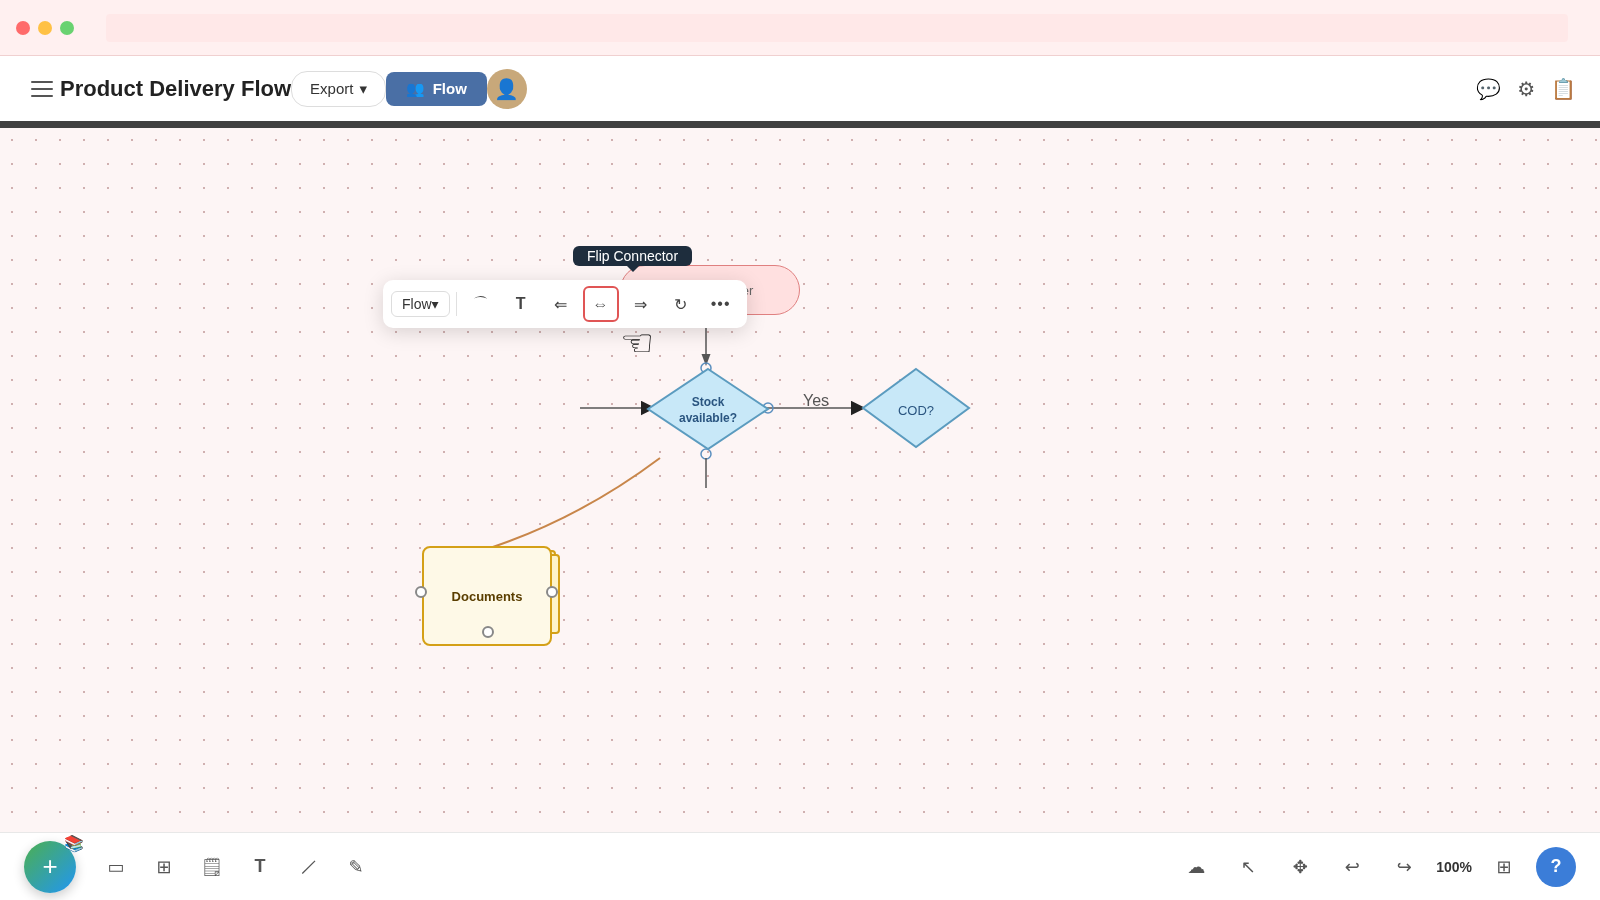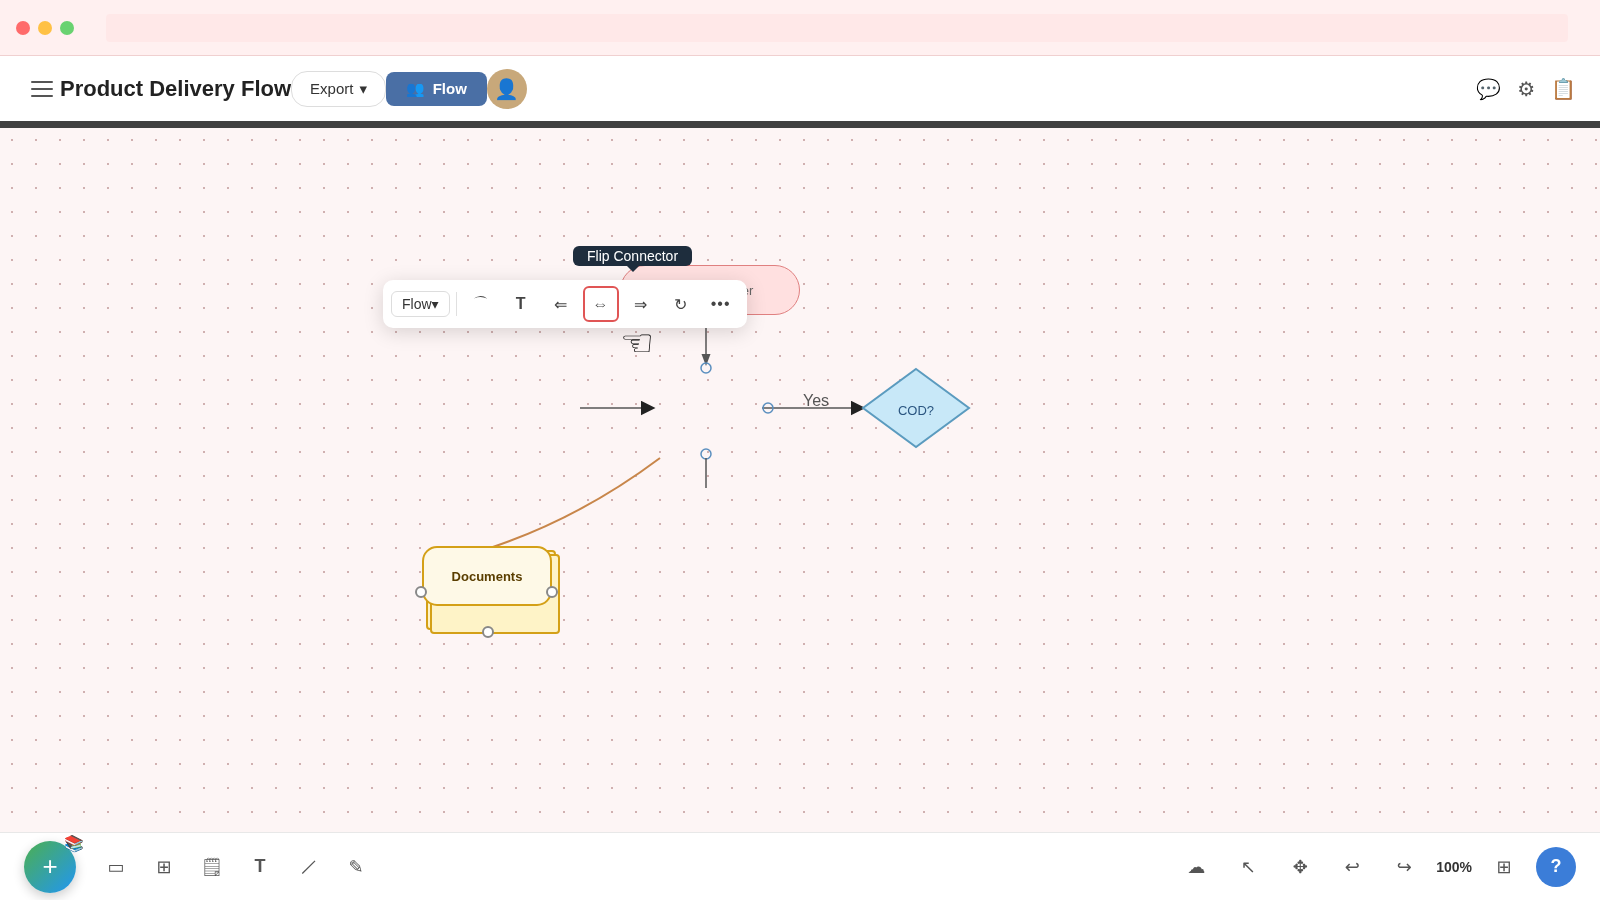--- a/index.html
+++ b/index.html
@@ -319,20 +319,29 @@
     <line x1="706" y1="330" x2="706" y2="360" stroke="#555" stroke-width="1.5"></line>
   </svg>
 
   <div style="position:absolute; top:137px; left:620px; width:180px; height:50px;
     background:#ffe0e0; border:1.5px solid #e08080; border-radius:25px;
     display:flex; align-items:center; justify-content:center;
     font-size:13px; font-weight:500; color:#666;">
     <span>place the order</span>
   </div>
 
+  <div style="position:absolute; top:236px; left:643px;">
+    <svg width="130" height="90">
+      <polygon points="65,5 125,45 65,85 5,45" fill="#c8e8f8" stroke="#5b9bbf" stroke-width="2"></polygon>
+    </svg>
+    <div style="position:absolute; top:50%; left:50%; transform:translate(-50%,-50%);
+      font-size:12px; font-weight:600; color:#2a5580; text-align:center; line-height:1.3;">
+      Stock<br>available?
+    </div>
+  </div>
 
   <div style="position:absolute; top:236px; left:858px;">
     <svg width="116" height="88">
       <polygon points="58,5 111,44 58,83 5,44" fill="#c8e8f8" stroke="#5b9bbf" stroke-width="2"></polygon>
     </svg>
     <div style="position:absolute; top:50%; left:50%; transform:translate(-50%,-50%);
       font-size:13px; font-weight:400; color:#2a5580; text-align:center;">COD?</div>
   </div>
 
   <div style="position:absolute; top:264px; left:803px;
@@ -340,22 +349,22 @@
     <span>Yes</span>
   </div>
 
   <div style="position:absolute; top:418px; left:422px;">
 
     <div style="position:absolute; top:4px; left:4px; width:130px; height:80px;
       border:2px solid #d4a017; border-radius:4px; background:#fef3c7; z-index:1;"></div>
     <div style="position:absolute; top:8px; left:8px; width:130px; height:80px;
       border:2px solid #d4a017; border-radius:4px; background:#fef3c7; z-index:2;"></div>
 
-    <div style="position:absolute; top:0; left:0; width:130px; height:60px;
-      border:2px solid #d4a017; border-radius:15px; background:#fef9e7; z-index:3;
+    <div style="position:absolute; top:0; left:0; width:130px; height:100px;
+      border:2px solid #d4a017; border-radius:8px; background:#fef9e7; z-index:3;
       display:flex; align-items:center; justify-content:center;
       font-size:13px; font-weight:600; color:#5a3e00;">
       <span>Documents</span>
     </div>
 
     <div style="position:absolute; top:40px; left:-7px; width:12px; height:12px;
       border-radius:50%; background:white; border:2px solid #888; z-index:4;"></div>
     <div style="position:absolute; top:40px; left:124px; width:12px; height:12px;
       border-radius:50%; background:white; border:2px solid #888; z-index:4;"></div>
     <div style="position:absolute; top:80px; left:60px; width:12px; height:12px;

